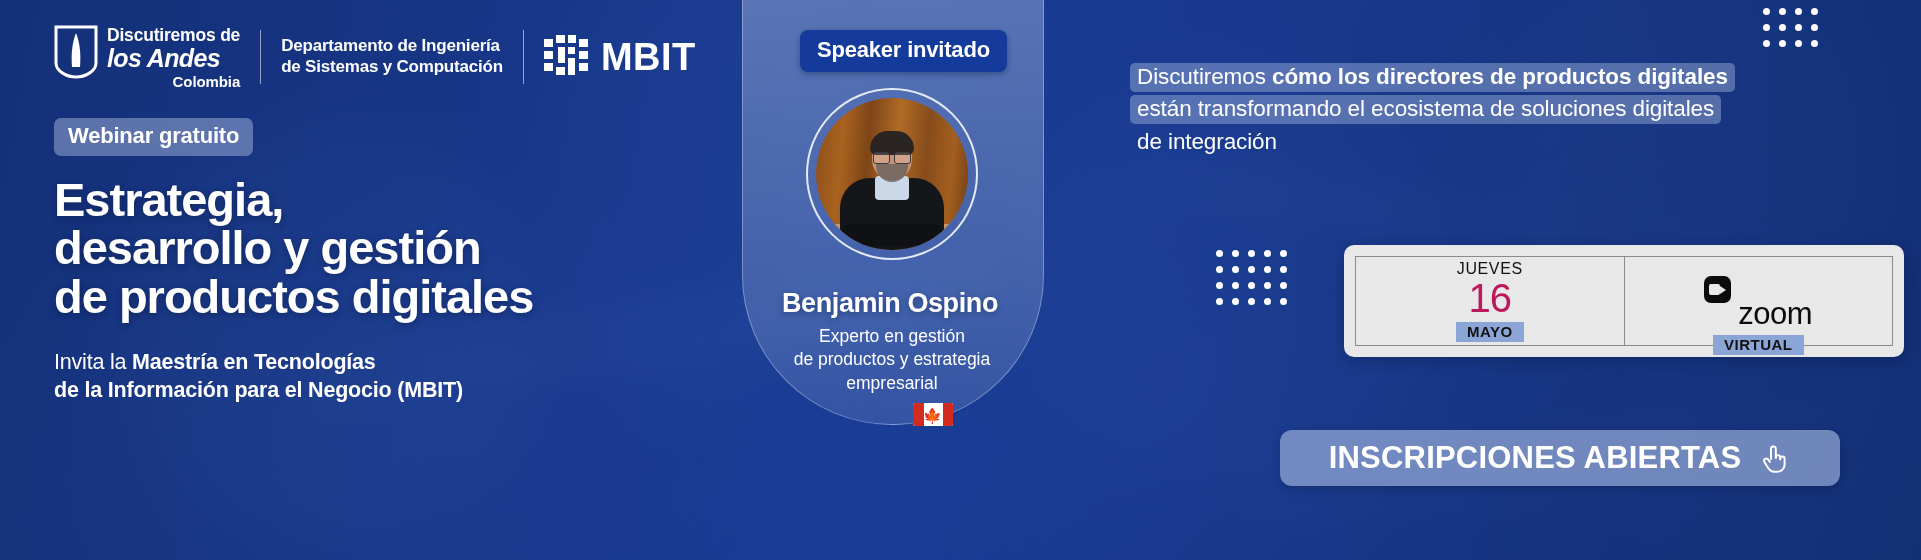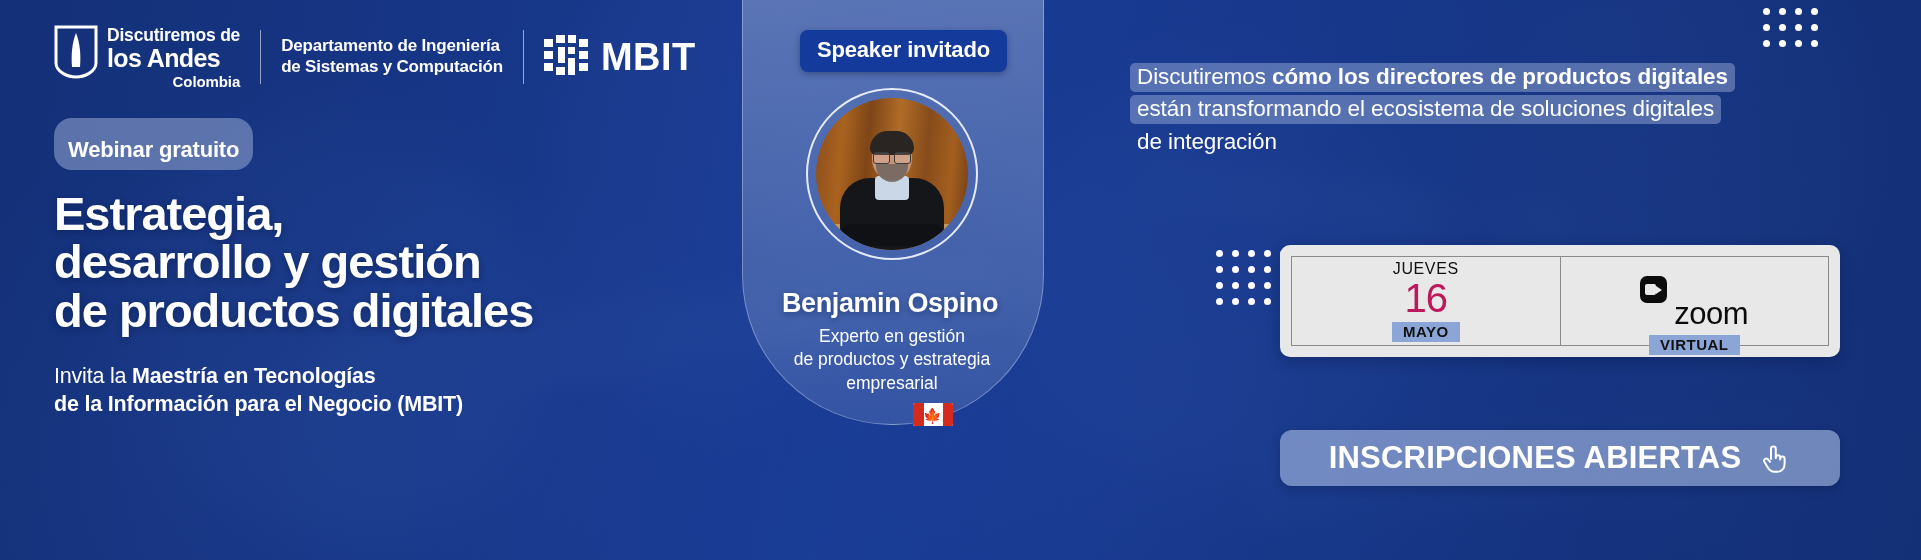--- a/index.html
+++ b/index.html
@@ -21,33 +21,33 @@
   .bg-photo .blob{position:absolute;border-radius:50%;filter:blur(28px);}
   .bg-photo .streak{position:absolute;filter:blur(10px);}
   .bg-tint{position:absolute;inset:0;background:linear-gradient(100deg,rgba(20,48,120,.86),rgba(25,60,150,.70) 45%,rgba(18,45,115,.88));}
 
   
   .logo-bar{position:absolute;left:54px;top:26px;display:flex;align-items:center;height:62px;}
   .uniandes{display:flex;align-items:flex-start;gap:9px;}
   .shield{width:44px;height:54px;flex:none;}
   .uni-text{display:flex;flex-direction:column;line-height:1;padding-top:2px;}
   .uni-l1{color:#fff;font-size:17.5px;font-weight:700;letter-spacing:-.2px;}
-  .uni-l2{color:#fff;font-size:25px;font-weight:800;letter-spacing:-.6px;margin-top:1px;}
+  .uni-l2{color:#fff;font-size:25px;font-weight:800;letter-spacing:-.6px;margin-top:1px;font-style:italic;}
   .uni-l3{color:#fff;font-size:15px;font-weight:700;text-align:right;margin-top:3px;letter-spacing:-.1px;}
   .vline{width:1px;height:54px;background:rgba(255,255,255,.55);margin:0 20px;}
   .dept{color:#fff;font-size:17px;font-weight:700;line-height:1.22;letter-spacing:-.2px;white-space:pre-line;}
   .mbit{display:flex;align-items:center;gap:13px;}
   .mbit-mark{width:44px;height:44px;flex:none;}
   .mbit-word{color:#fff;font-size:38px;font-weight:800;letter-spacing:.5px;}
 
   
   .left{position:absolute;left:54px;top:118px;width:640px;}
   .pill-webinar{
     display:inline-block;background:rgba(190,205,235,.42);
-    border-radius:18px;padding:19px 14px 7px;
+    border-radius:7px;padding:5px 14px 7px;
     color:#fff;font-size:22px;font-weight:700;letter-spacing:-.2px;
   }
   .headline{
     margin-top:20px;color:#fff;font-size:47px;font-weight:800;
     line-height:1.03;letter-spacing:-1px;white-space:pre-line;
     text-shadow:0 2px 7px rgba(8,22,60,.45);
   }
   .invite{margin-top:28px;color:#fff;font-size:21.5px;line-height:1.3;letter-spacing:-.2px;}
   .invite b{font-weight:700;}
 
@@ -100,21 +100,21 @@
   .desc b{font-weight:700;}
   .desc .plain{padding:1px 7px 3px;display:inline-block;}
 
   .dots{position:absolute;display:grid;gap:9px;}
   .dots span{width:7px;height:7px;border-radius:50%;background:#fff;display:block;}
   #dots-top-right{left:1763px;top:8px;grid-template-columns:repeat(4,7px);grid-template-rows:repeat(3,7px);}
   #dots-mid-left{left:1216px;top:250px;grid-template-columns:repeat(5,7px);grid-template-rows:repeat(4,7px);}
 
   
   .info-card{
-    position:absolute;left:1280px;top:245px;width:560px;height:112px;
+    position:absolute;left:1344px;top:245px;width:560px;height:112px;
     background:#e8e8e8;border-radius:10px;padding:11px;box-sizing:border-box;
     box-shadow:0 4px 14px rgba(6,18,50,.30);
   }
   .info-grid{display:flex;height:100%;border:1px solid #8a8a8a;box-sizing:border-box;}
   .info-cell{flex:1;display:flex;flex-direction:column;align-items:center;justify-content:center;gap:1px;border-right:1px solid #8a8a8a;}
   .info-cell:last-child{border-right:none;}
   .ic-top{font-size:16px;color:#111;letter-spacing:.6px;font-weight:500;}
   .ic-big{font-size:40px;color:#be185d;font-weight:400;line-height:.98;letter-spacing:-1px;}
   .ic-tag{background:#8aa5d6;color:#111;font-size:15px;font-weight:800;letter-spacing:.5px;padding:1px 11px 2px;margin-top:2px;}
   .zoom-row{display:flex;align-items:center;gap:7px;}

